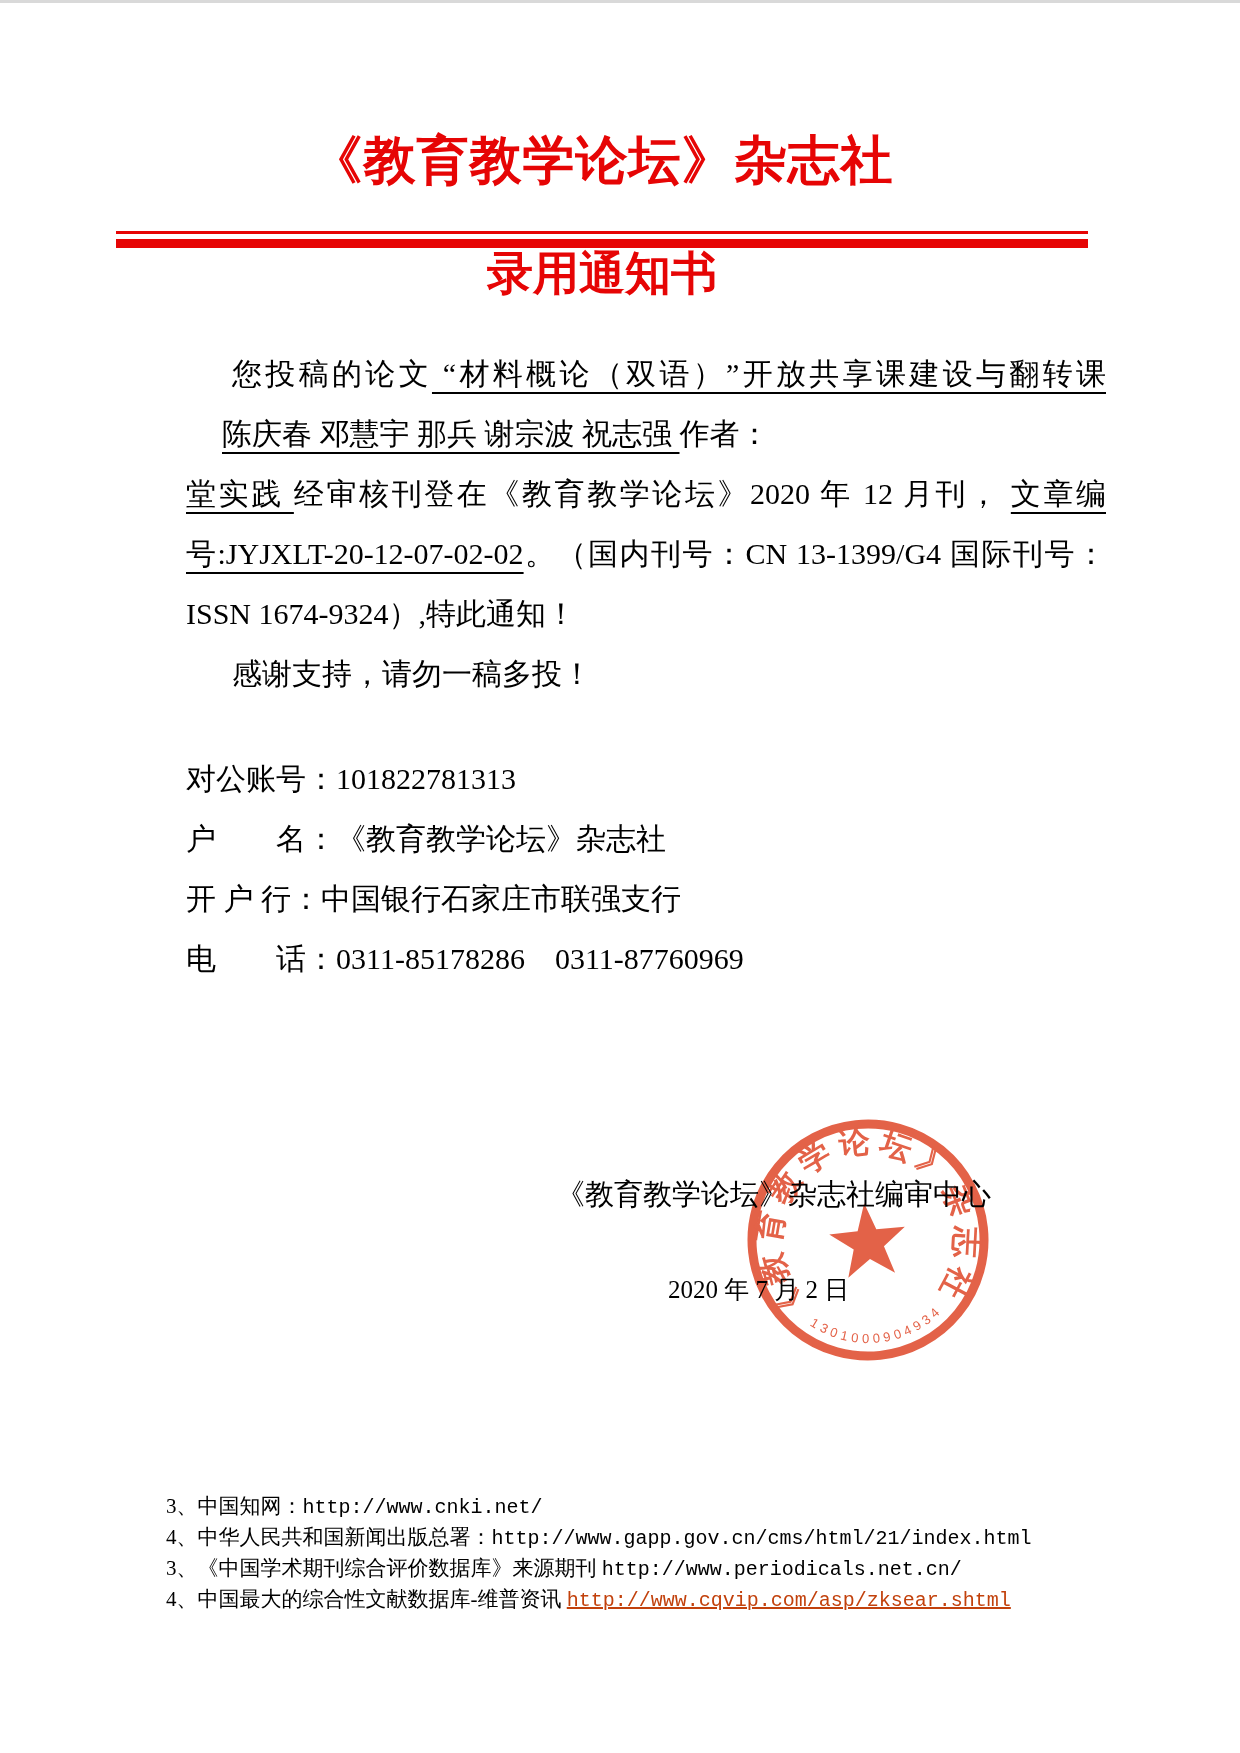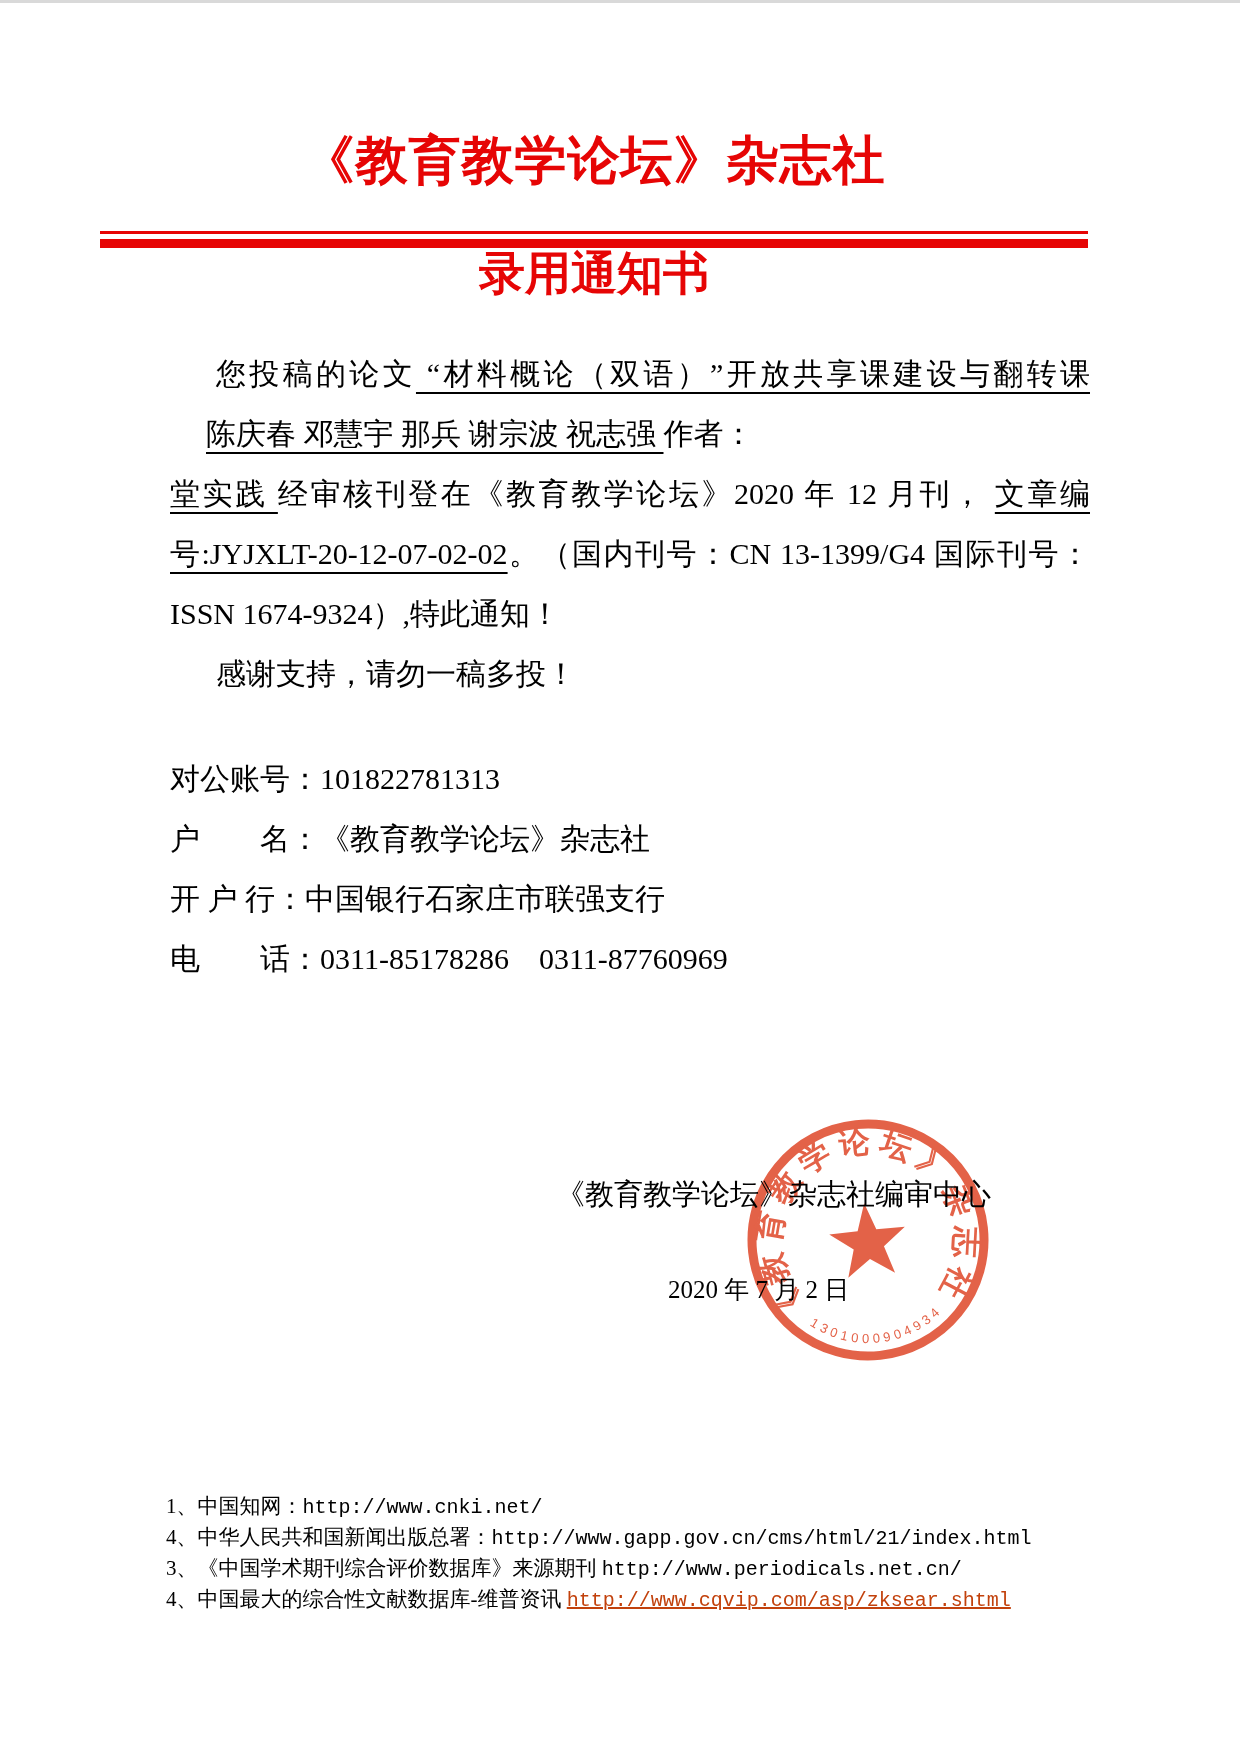--- a/index.html
+++ b/index.html
@@ -1,19 +1,19 @@
 <!DOCTYPE html>
 <html><head>
 <meta charset="utf-8">
 <style>
   html,body{margin:0;padding:0;background:#fff;}
   .page{
     position:relative;width:1240px;height:1753px;background:#ffffff;
     font-family:"Liberation Serif","DejaVu Serif",serif;color:#000;
-    overflow:hidden;border-top:3px solid #d9d9d9;box-sizing:border-box;
+    overflow:hidden;border-top:3px solid #d9d9d9;box-sizing:border-box;padding-left:16px;
   }
   
   .head-wrap{margin-right:52px;text-align:center;}
   .org-title{
     padding-top:128px;font-size:52px;line-height:60px;font-weight:700;
     color:#e60505;letter-spacing:1px;
   }
   .rule{margin:40px 100px 0 100px;}
   .rule .thin{height:3px;background:#e60505;}
   .rule .gap{height:5px;}
@@ -88,19 +88,19 @@
         <text class="ring-text"><textPath href="#arcTop" startOffset="50%" text-anchor="middle">《教育教学论坛》杂志社</textPath></text>
         <text class="serial-text"><textPath href="#arcBottom" startOffset="50%" text-anchor="middle">1301000904934</textPath></text>
       </g>
     </svg>
   </div>
 
   <div class="sig-org">《教育教学论坛》杂志社编审中心</div>
   <div class="sig-date">2020 年 7 月 2 日</div>
 
   <div class="footer">
-    <div class="f-item"><span>1、中国知网：</span><span class="url">http://www.cnki.net/</span></div>
+    <div class="f-item"><span>3、中国知网：</span><span class="url">http://www.cnki.net/</span></div>
     <div class="f-item"><span>4、中华人民共和国新闻出版总署：</span><span class="url">http://www.gapp.gov.cn/cms/html/21/index.html</span></div>
     <div class="f-item"><span>3、《中国学术期刊综合评价数据库》来源期刊 </span><span class="url">http://www.periodicals.net.cn/</span></div>
     <div class="f-item"><span>4、中国最大的综合性文献数据库-维普资讯 </span><a class="url link">http://www.cqvip.com/asp/zksear.shtml</a></div>
   </div>
 
 </div>
 
 </body></html>

